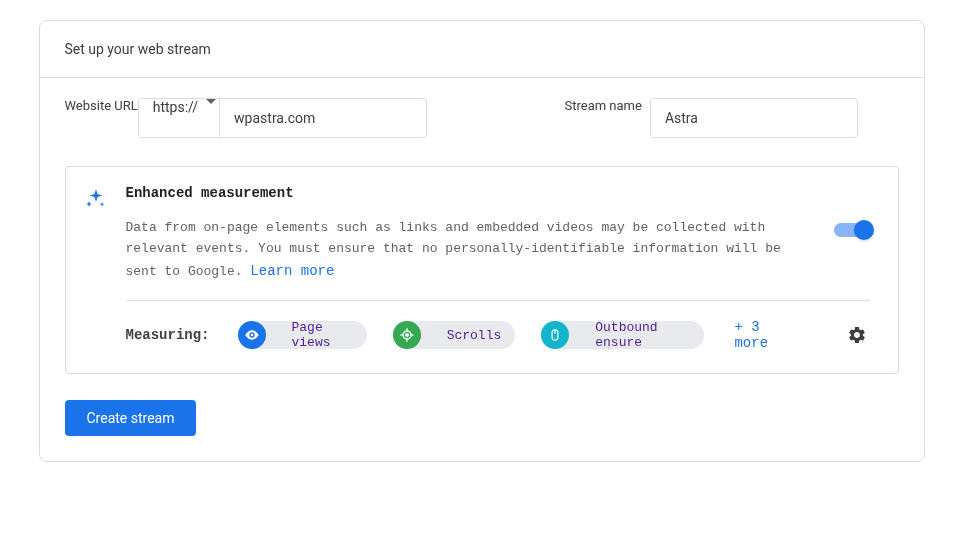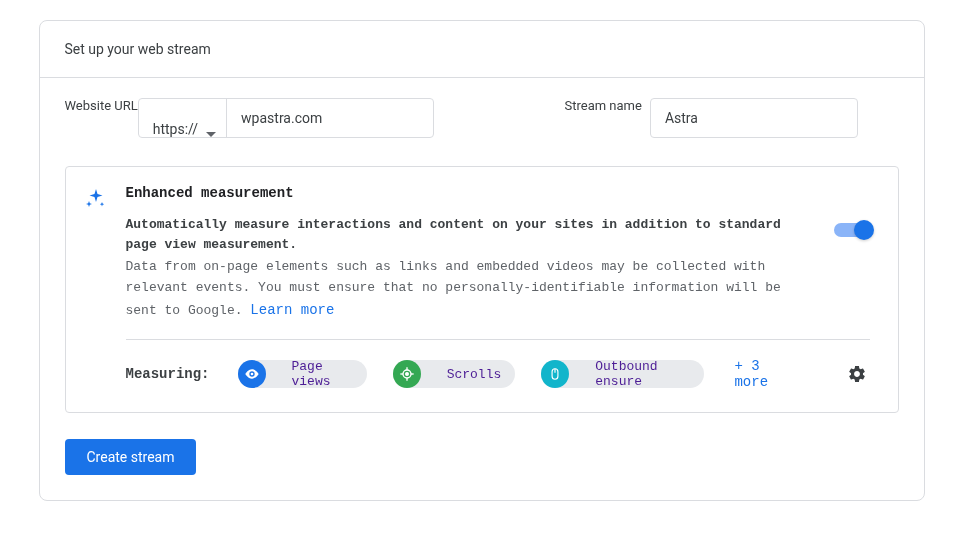--- a/index.html
+++ b/index.html
@@ -39,22 +39,22 @@
       margin-bottom: 8px;
     }
     .input-combo {
       display: flex;
       border: 1px solid #dadce0;
       border-radius: 4px;
       height: 40px;
     }
     .proto-select {
       display: flex;
-      align-items: flex-end;
-      padding: 0 10px 0 14px;
+      align-items: flex-start;
+      padding: 0 3px 0 14px;
       border-right: 1px solid #dadce0;
       cursor: pointer;
       color: #3c4043;
       gap: 8px;
     }
     .proto-select svg { fill: #5f6368; }
     .text-input {
       flex: 1;
       border: none;
       outline: none;
@@ -245,21 +245,20 @@
           <svg width="24" height="24" viewBox="0 0 24 24" fill="#1a73e8">
             <path d="M12 2 L13.5 7 L18.5 8.5 L13.5 10 L12 15 L10.5 10 L5.5 8.5 L10.5 7 Z"></path>
             <path d="M5 14 L5.8 16.2 L8 17 L5.8 17.8 L5 20 L4.2 17.8 L2 17 L4.2 16.2 Z"></path>
             <path d="M18 15 L18.6 16.6 L20.2 17.2 L18.6 17.8 L18 19.4 L17.4 17.8 L15.8 17.2 L17.4 16.6 Z"></path>
           </svg>
         </div>
         <div class="panel-content">
           <div class="panel-title">Enhanced measurement</div>
           <div class="panel-row">
             <div class="panel-desc">
-              <div class="desc-bold">Automatically measure interactions and content on your sites in addition to standard page view measurement.</div>
               <div class="desc-plain">
                 <span>Data from on-page elements such as links and embedded videos may be collected with relevant events. You must ensure that no personally-identifiable information will be sent to Google. </span><span class="learn-more">Learn more</span>
               </div>
             </div>
             <div class="toggle"></div>
           </div>
 
           <hr class="divider">
 
           <div class="measuring-row">

